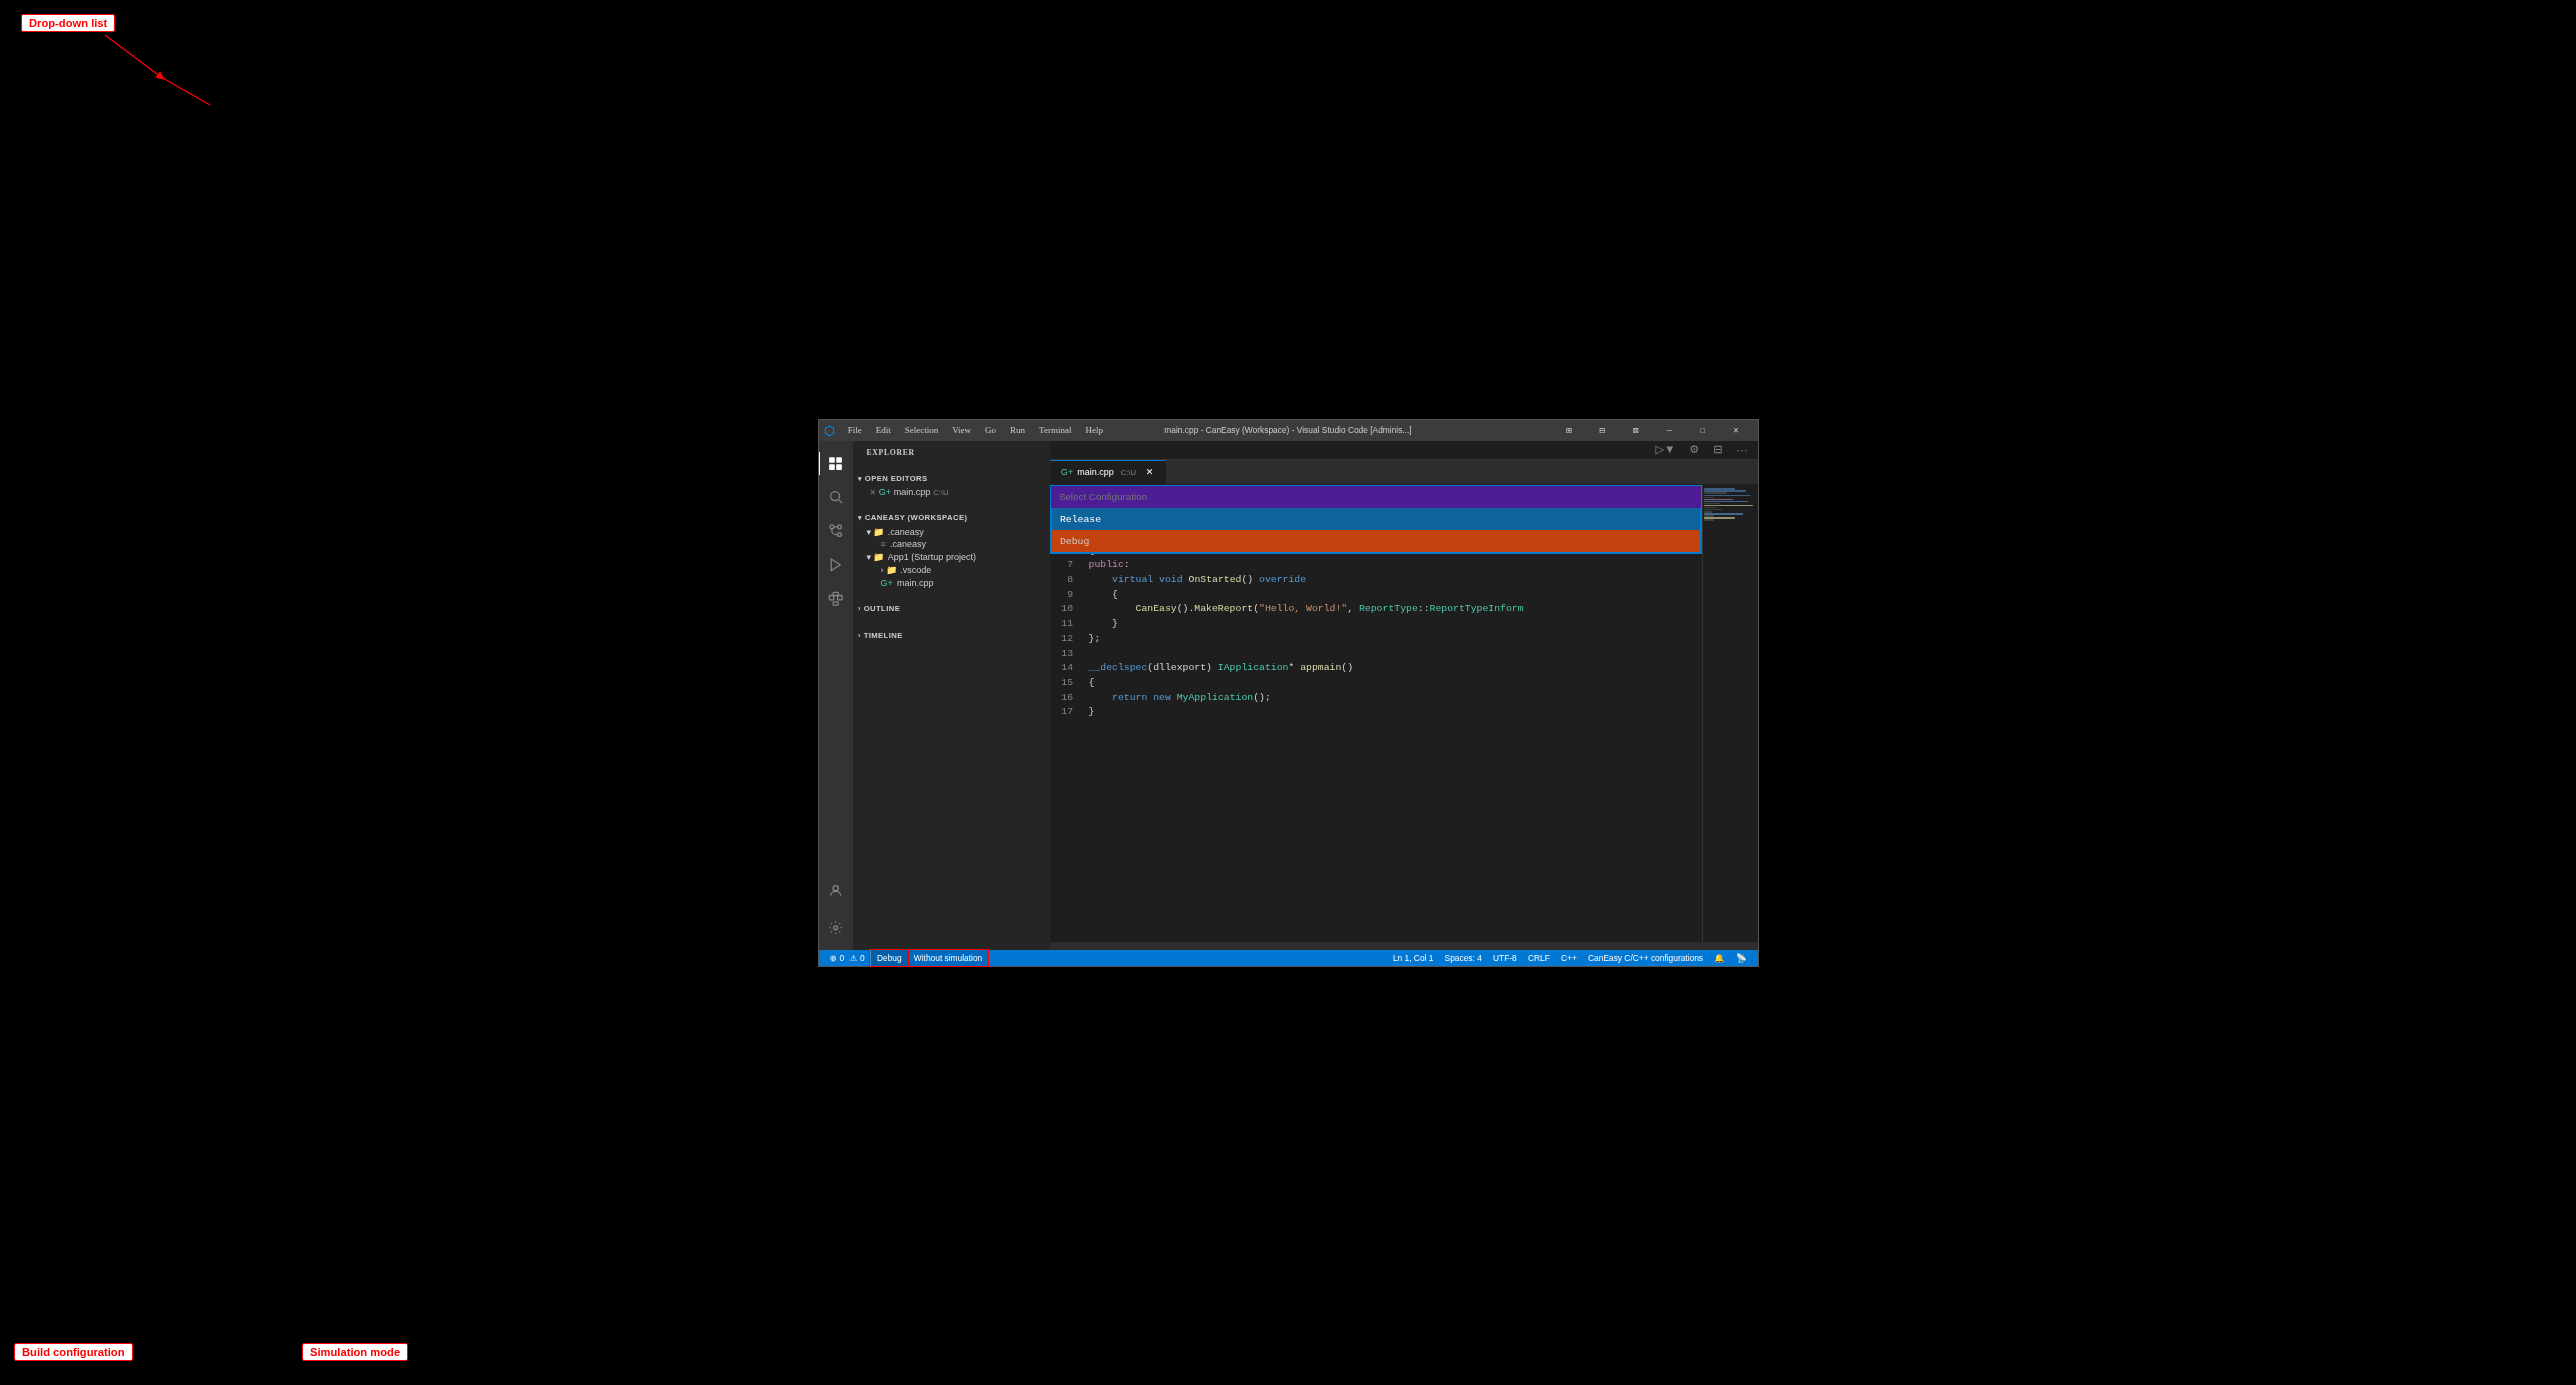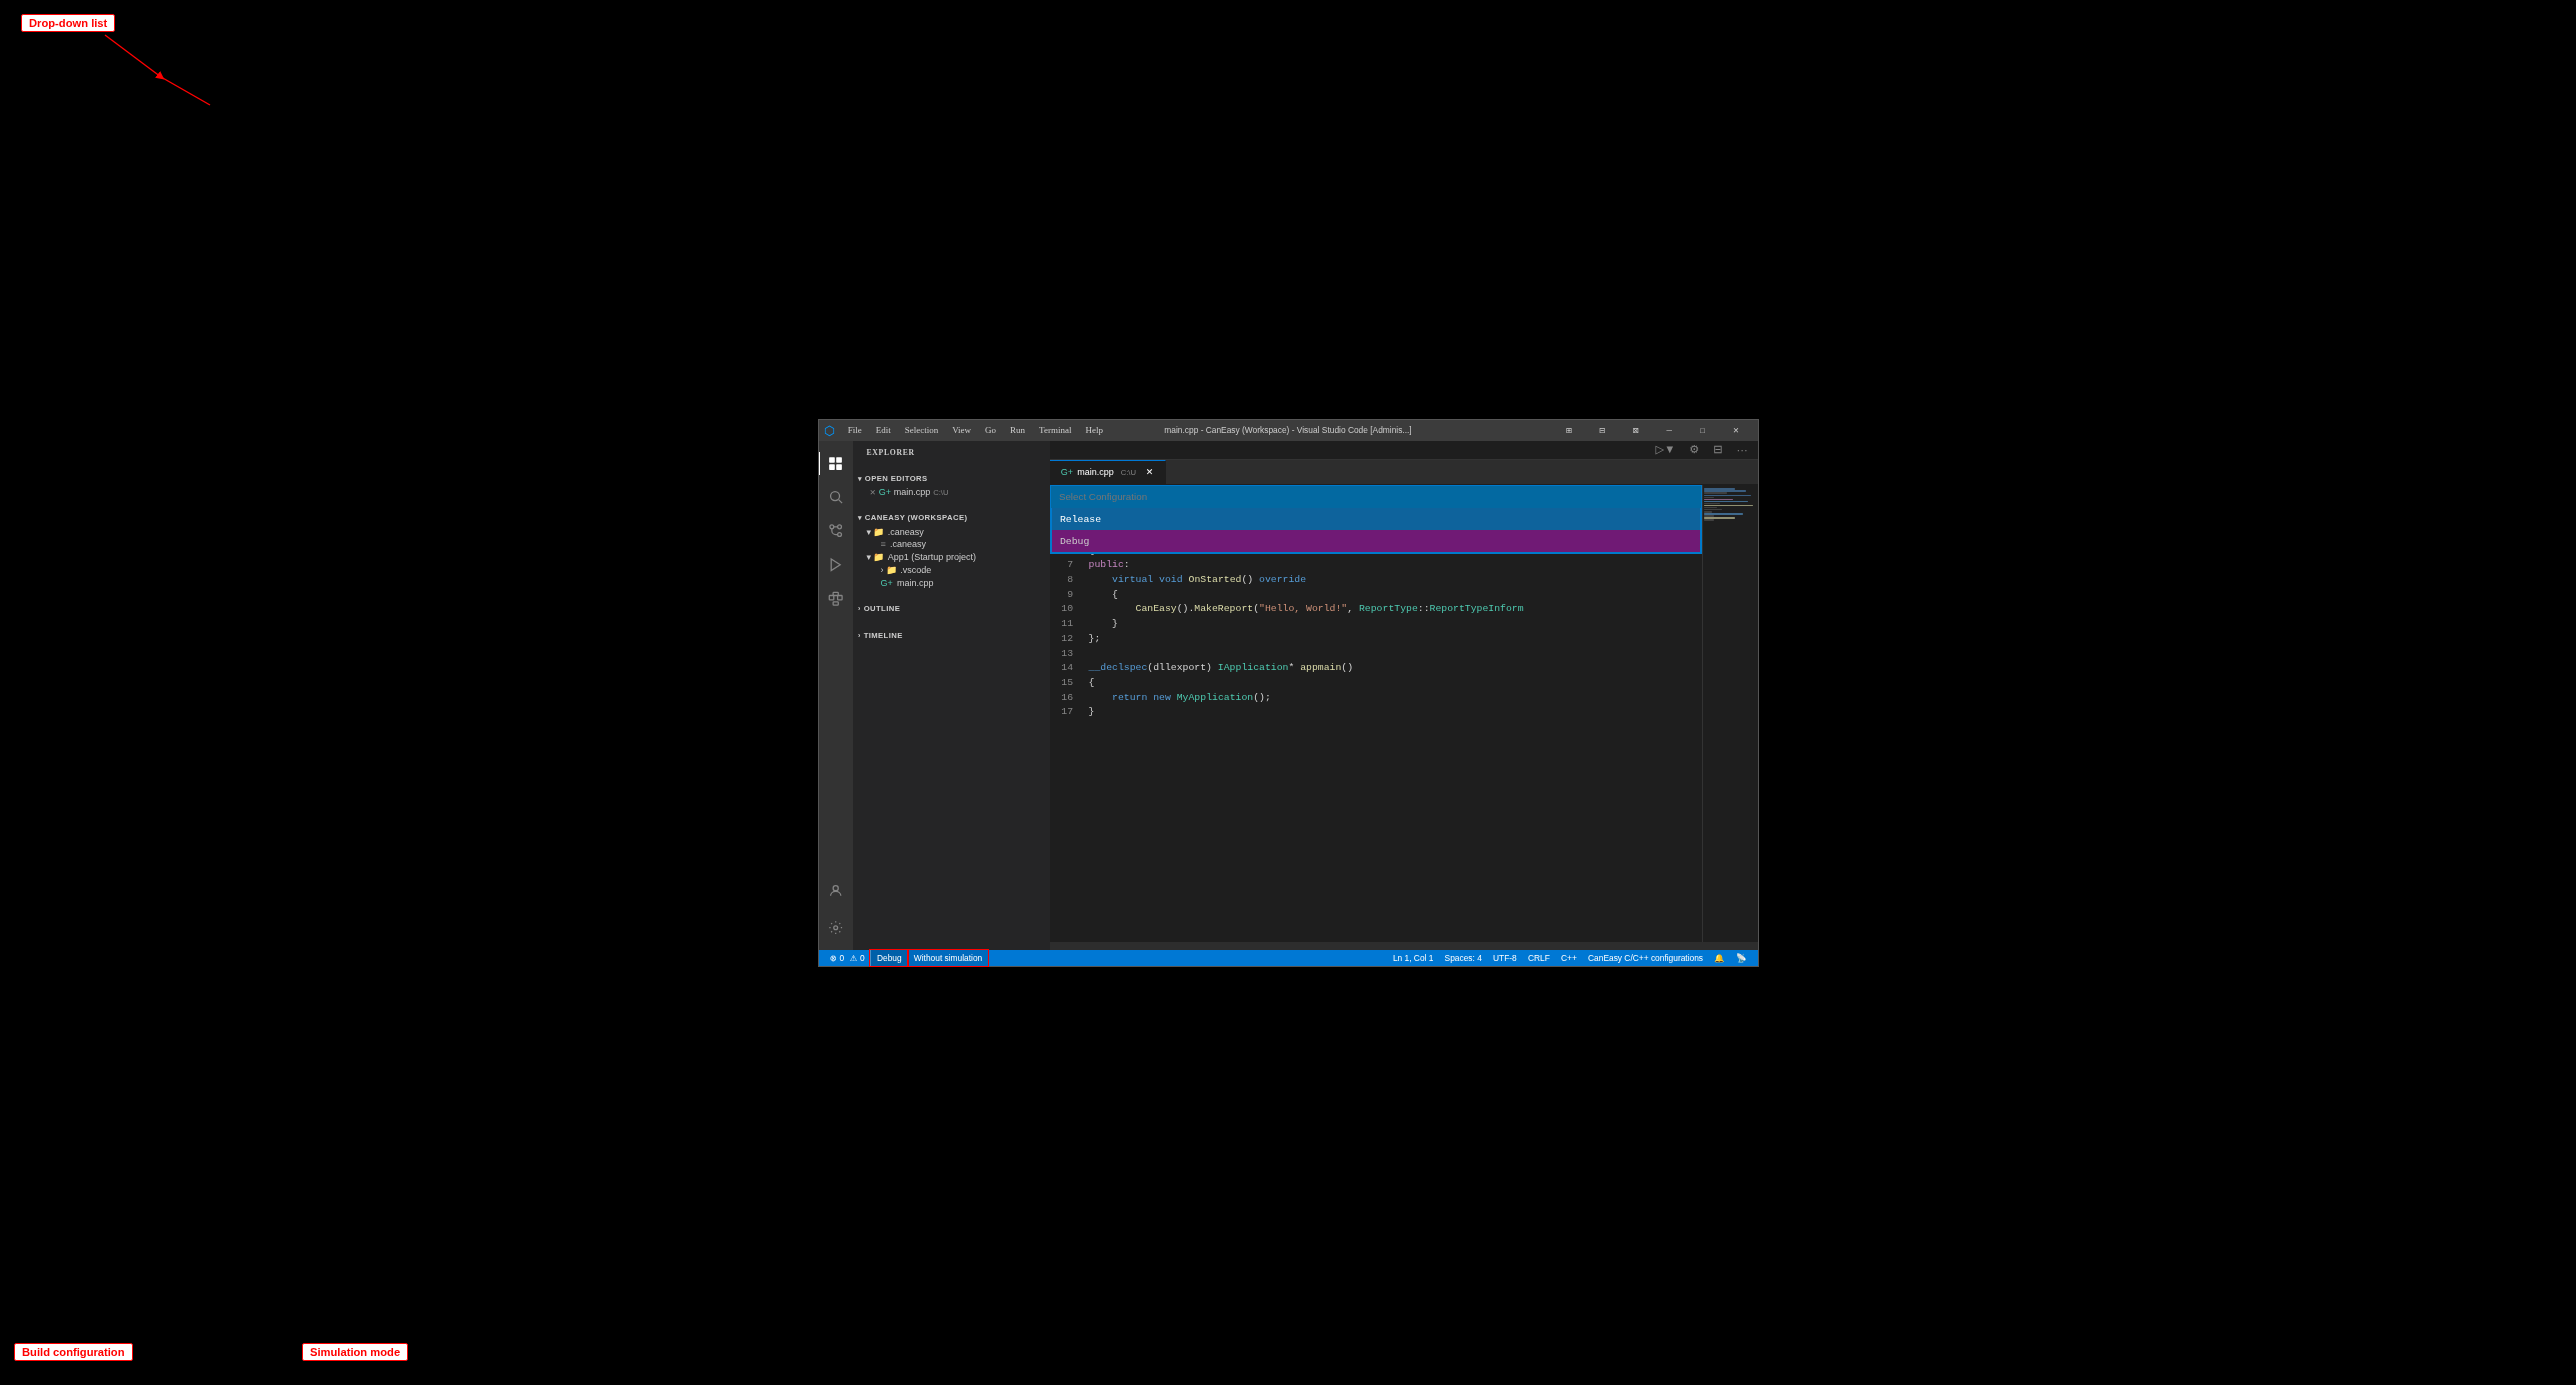--- a/index.html
+++ b/index.html
@@ -312,29 +312,29 @@
     .status-item.simulation-item {
       background: rgba(0,0,0,0.1);
     }
     .status-right {
       margin-left: auto;
       display: flex;
       align-items: center;
     }
     .config-search {
       width: 100%;
-      background: #0369a1;
+      background: #4c1d95;
       border: none;
       color: #cccccc;
       padding: 5.6px 8.4px;
       font-size: 9.8px;
       outline: none;
     }
     .config-dropdown {
-      background: #701a75;
+      background: #c2410c;
       border: 0.7px solid #007acc;
       border-top: none;
     }
     .config-option {
       padding: 5.6px 8.4px;
       font-size: 9.8px;
       cursor: pointer;
       color: #cccccc;
     }
     .config-option.selected {

